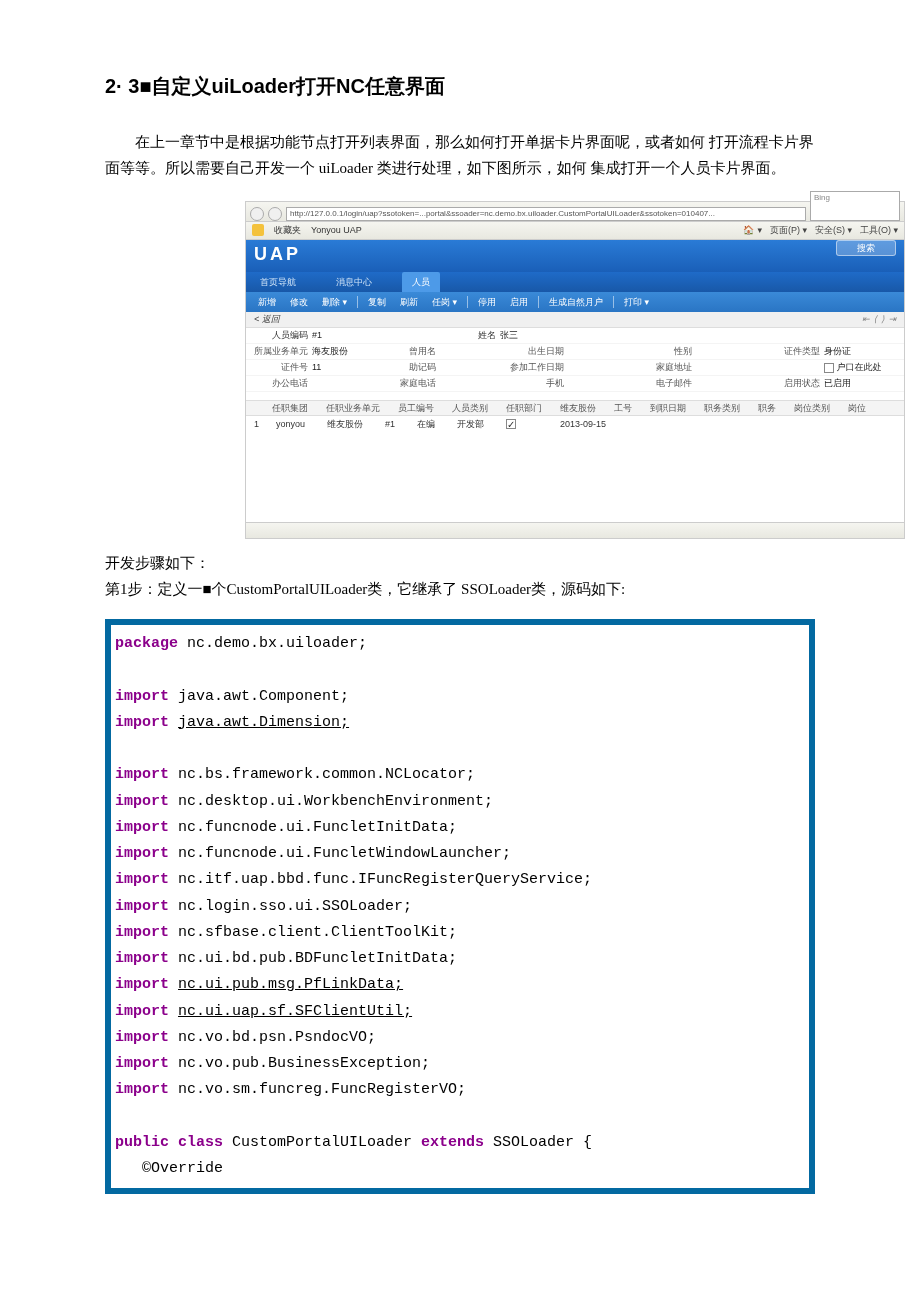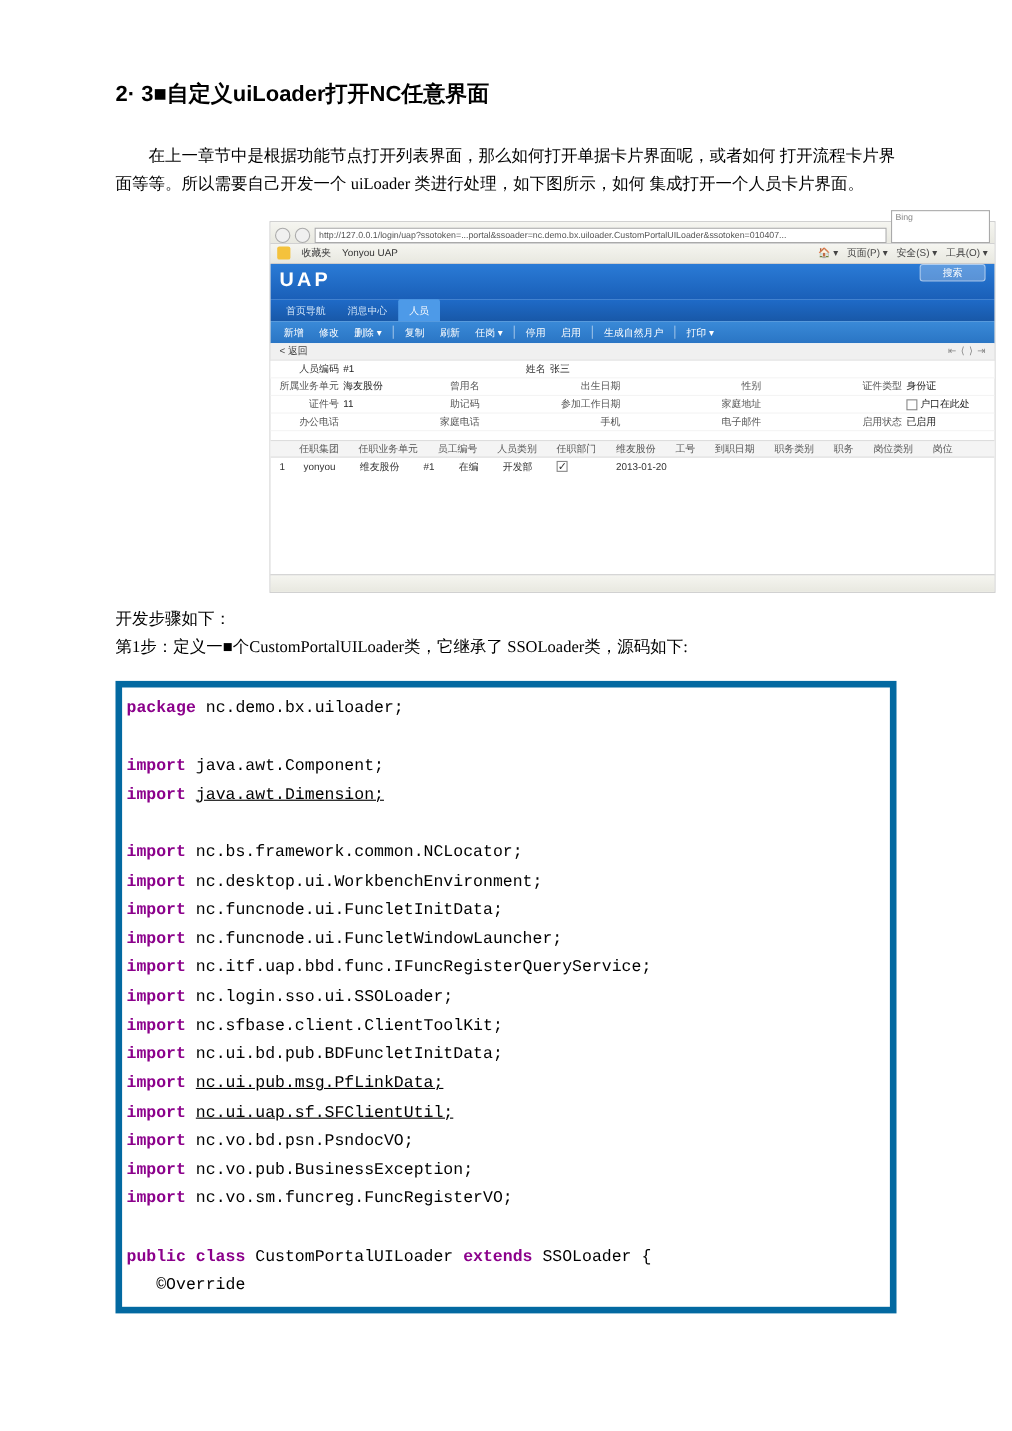--- a/index.html
+++ b/index.html
@@ -81,21 +81,21 @@
       color: #fff;
       text-align: center;
       line-height: 14px;
     }
     .uap-tabs {
       background: linear-gradient(#1f6bc8, #1858a8);
       height: 20px;
       display: flex;
       align-items: flex-end;
       padding: 0 4px;
-      gap: 0;
+      gap: 20px;
       font-size: 9px;
     }
     .uap-tab { color: #cfe3f7; padding: 3px 10px; }
     .uap-tab.active { background: #4d9ae8; color: #fff; border-radius: 2px 2px 0 0; }
     .toolbar {
       background: linear-gradient(#3a8ad8, #2a75c4);
       height: 20px;
       display: flex;
       align-items: center;
       padding: 0 6px;
@@ -108,20 +108,21 @@
     .back-row {
       background: #f0f0f0;
       border-bottom: 1px solid #ddd;
       height: 16px;
       display: flex;
       align-items: center;
       justify-content: space-between;
       padding: 0 8px;
       font-size: 9px;
       color: #444;
+      font-style: italic;
     }
     .pager-icons { display: flex; gap: 4px; color: #888; }
     .form-area {
       background: #fff;
       font-size: 9px;
       color: #333;
     }
     .form-row {
       display: flex;
       align-items: center;
@@ -299,21 +300,21 @@
     </div>
     <div class="detail-vals">
       <span style="width:12px">1</span>
       <span>yonyou</span>
       <span>维友股份</span>
       <span>#1</span>
       <span>在编</span>
       <span>开发部</span>
       <span><span class="checkbox-icon checked"></span></span>
       <span style="width:20px"></span>
-      <span>2013-01-20</span>
+      <span>2013-09-15</span>
     </div>
   </div>
   <div class="blank-area"></div>
   <div class="status-bar"></div>
 </div>
 
 <p class="steps-text">开发步骤如下：</p>
 <p class="steps-text">第1步：定义一■个CustomPortalUILoader类，它继承了 SSOLoader类，源码如下:</p>
 
 <div class="code-block"><span class="kw">package</span> <span>nc.demo.bx.uiloader;</span>

